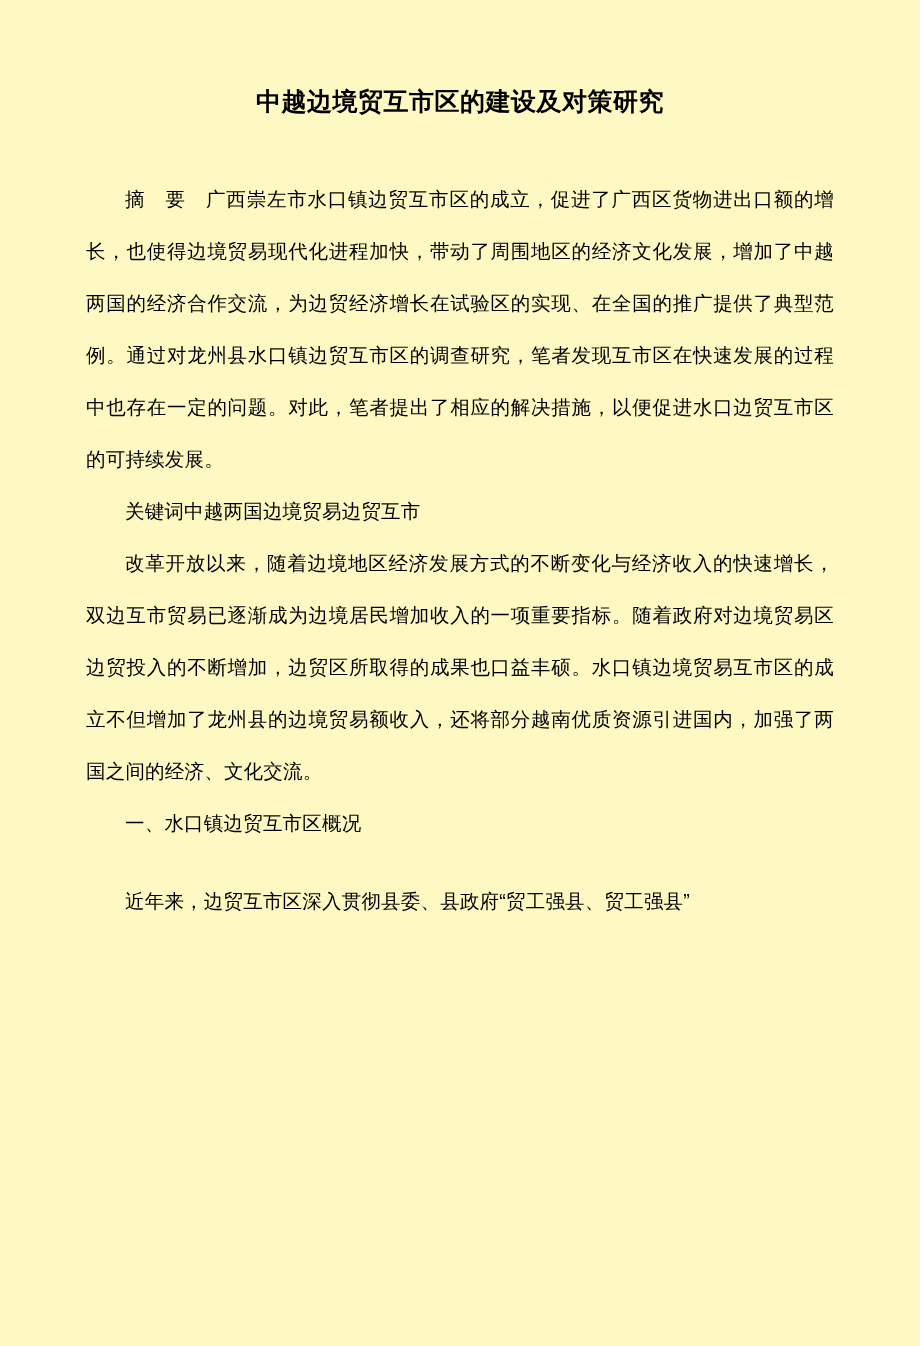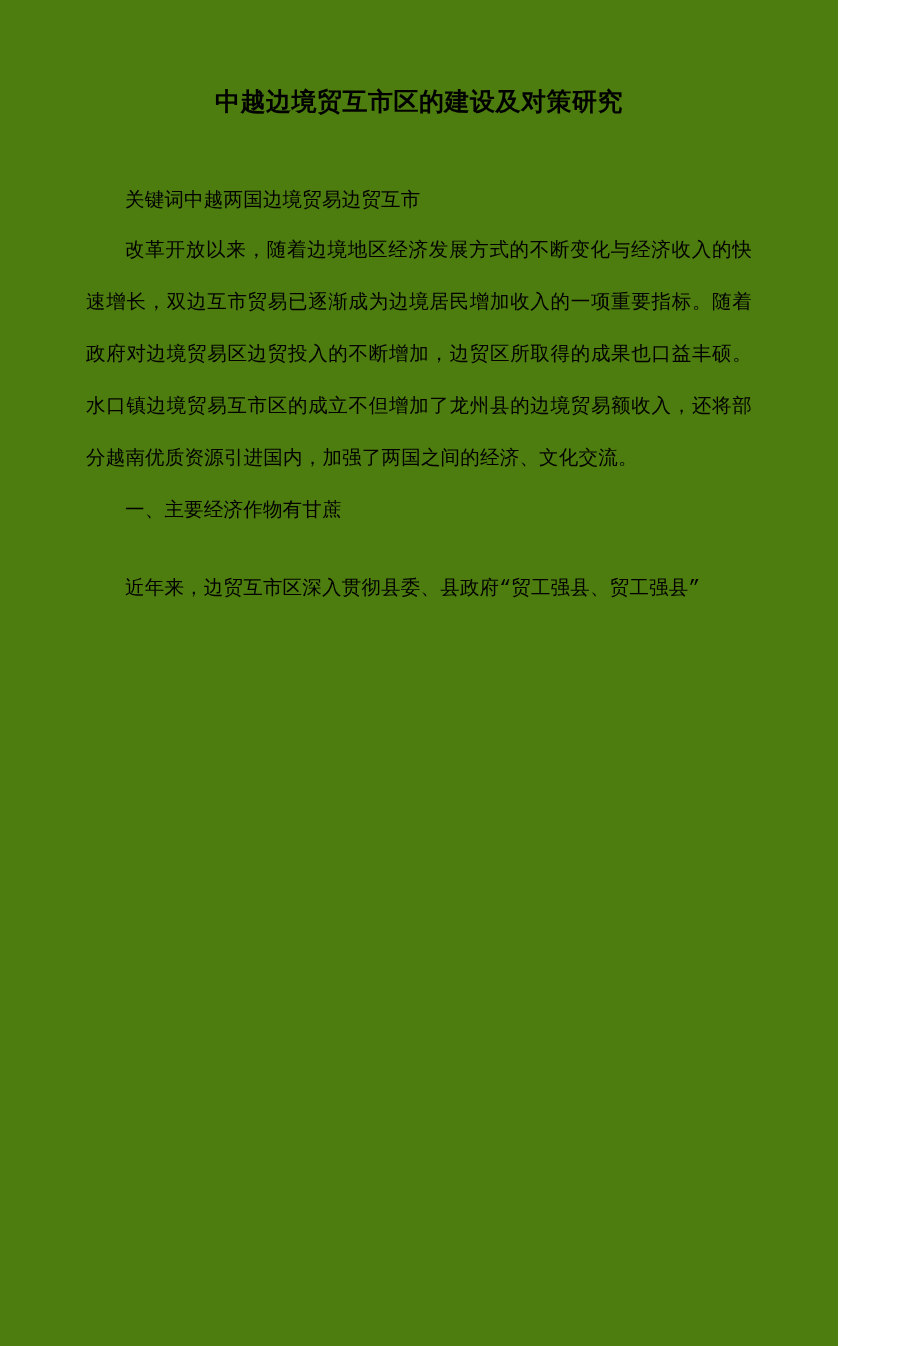--- a/index.html
+++ b/index.html
@@ -9,25 +9,25 @@
   }
   body {
     width: 920px;
     height: 1346px;
     font-family: "Liberation Sans", "DejaVu Sans", sans-serif;
     color: #000000;
     overflow: hidden;
   }
   .page {
     position: relative;
-    width: 838px;
+    width: 920px;
     height: 1346px;
     box-sizing: border-box;
     padding: 0 86px;
-    background: #4d7c0f;
+    background: #fef9c3;
   }
   .doc-title {
     text-align: center;
     font-size: 25px;
     font-weight: bold;
     letter-spacing: 0.5px;
     line-height: 1.4;
     margin: 0;
     padding-top: 84px;
     padding-bottom: 0;
@@ -38,45 +38,45 @@
   p.para {
     margin: 0 0 0 0;
     font-size: 19.5px;
     line-height: 52px;
     text-align: justify;
     text-justify: inter-ideograph;
     letter-spacing: 0.2px;
   }
   p.para + p.para {
     margin-top: 0;
-    font-family: Liberation Mono, monospace;
   }
   .indent {
     text-indent: 2em;
   }
   .gap-top {
     margin-top: 26px !important;
   }
   .abstract-label {
     letter-spacing: 0.4px;
   }
 </style>
 </head>
 <body>
 
 <div class="page">
 
   <h1 class="doc-title">中越边境贸互市区的建设及对策研究</h1>
 
   <div class="body-block">
 
+    <p class="para indent abstract-label">摘　要　广西崇左市水口镇边贸互市区的成立，促进了广西区货物进出口额的增长，也使得边境贸易现代化进程加快，带动了周围地区的经济文化发展，增加了中越两国的经济合作交流，为边贸经济增长在试验区的实现、在全国的推广提供了典型范例。通过对龙州县水口镇边贸互市区的调查研究，笔者发现互市区在快速发展的过程中也存在一定的问题。对此，笔者提出了相应的解决措施，以便促进水口边贸互市区的可持续发展。</p>
 
     <p class="para indent">关键词中越两国边境贸易边贸互市</p>
 
     <p class="para indent">改革开放以来，随着边境地区经济发展方式的不断变化与经济收入的快速增长，双边互市贸易已逐渐成为边境居民增加收入的一项重要指标。随着政府对边境贸易区边贸投入的不断增加，边贸区所取得的成果也口益丰硕。水口镇边境贸易互市区的成立不但增加了龙州县的边境贸易额收入，还将部分越南优质资源引进国内，加强了两国之间的经济、文化交流。</p>
 
-    <p class="para indent">一、主要经济作物有甘蔗</p>
+    <p class="para indent">一、水口镇边贸互市区概况</p>
 
 
     <p class="para indent gap-top">近年来，边贸互市区深入贯彻县委、县政府“贸工强县、贸工强县”</p>
 
   </div>
 </div>
 
 </body></html>

